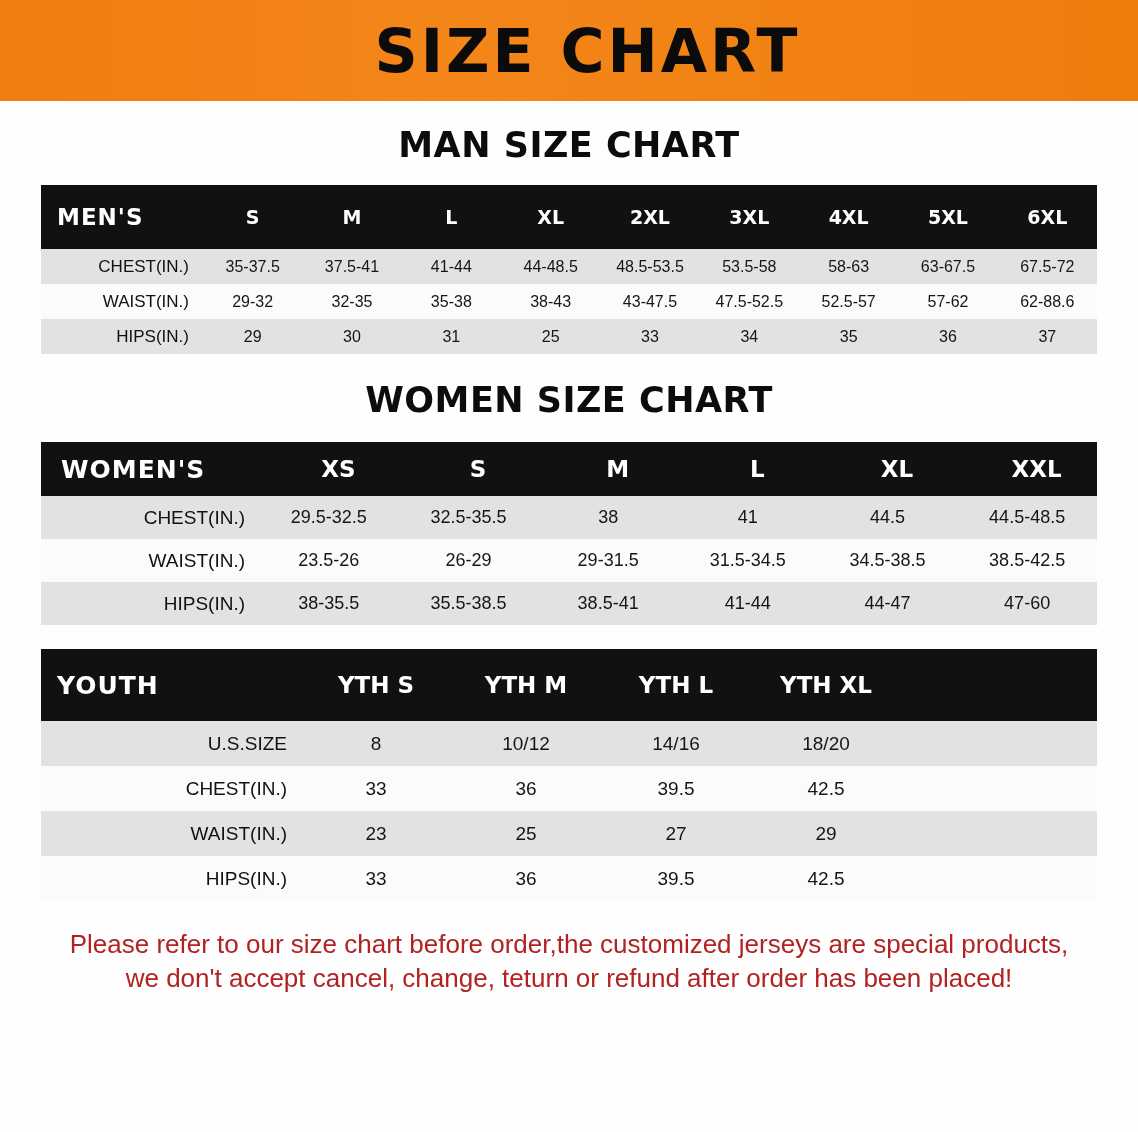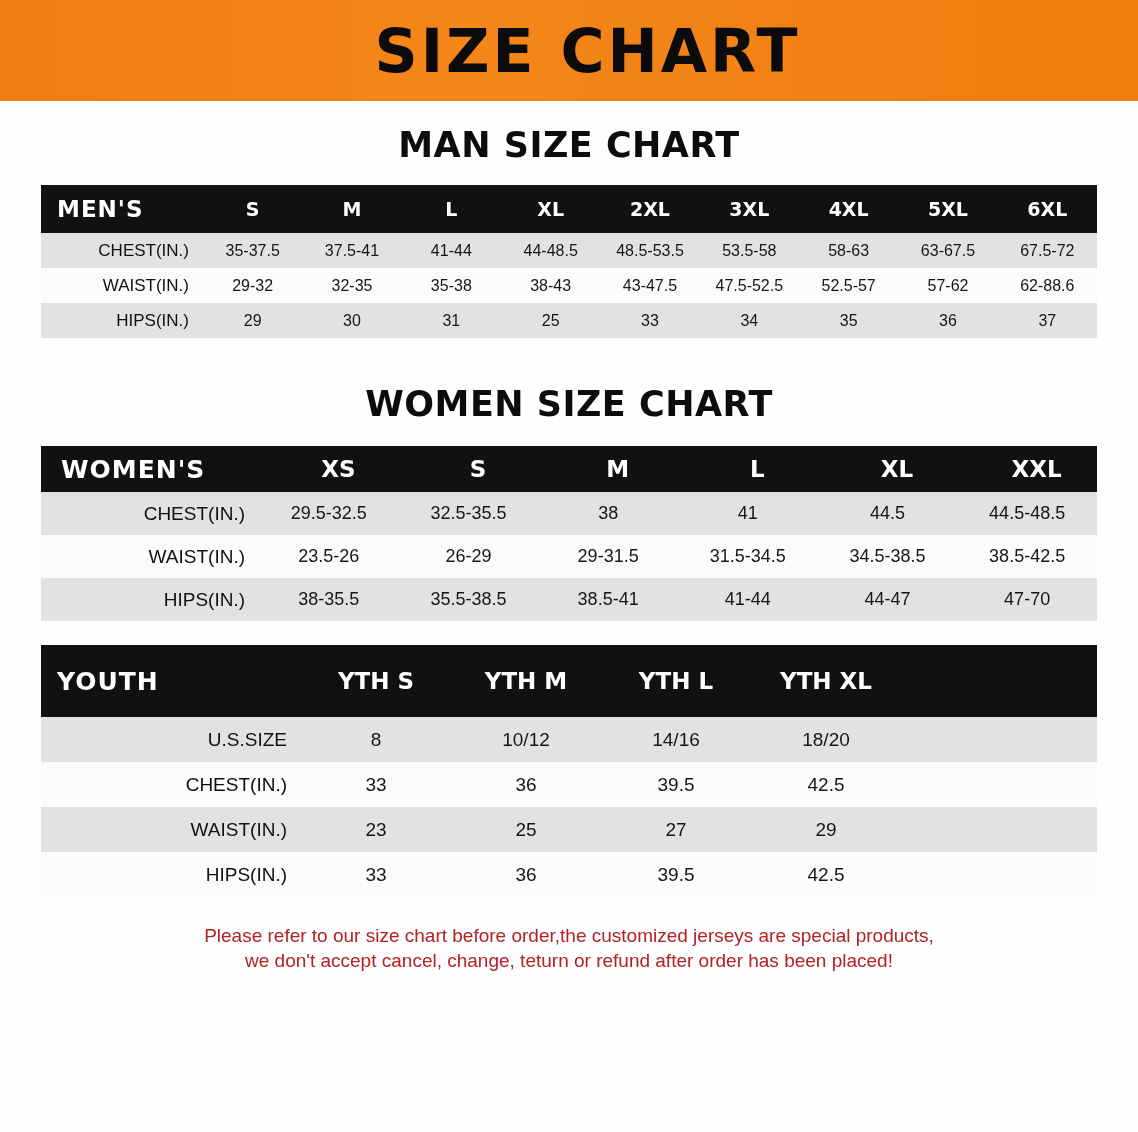--- a/index.html
+++ b/index.html
@@ -41,21 +41,21 @@
 
   
   .section-title {
     text-align: center;
     font-family: "DejaVu Sans", sans-serif;
     font-weight: 800;
     color: #0c0c0c;
     letter-spacing: 0.5px;
   }
   .t-man    { font-size: 35px; margin-top: 24px; }
-  .t-women  { font-size: 35px; margin-top: 46px; }
+  .t-women  { font-size: 35px; margin-top: 26px; }
   .t-youth  { font-size: 37px; margin-top: 44px; }
 
   
   .tbl-wrap { padding: 0 41px; }
   table {
     width: 100%;
     border-collapse: collapse;
     table-layout: fixed;
   }
   thead th {
@@ -79,47 +79,47 @@
   }
   tbody td.first {
     text-align: right;
     padding-right: 14px;
     color: #111;
   }
   tr.shade td { background: #e2e2e2; }
   tr.plain td { background: #fbfbfb; }
 
   
-  #men-table thead th { height: 48px; font-size: 19px; }
+  #men-table thead th { height: 64px; font-size: 19px; }
   #men-table thead th.first { font-size: 23px; }
   #men-table tbody td { height: 35px; font-size: 16px; }
   #men-table tbody td.first { font-size: 17px; }
 
   
-  #women-table thead th { height: 46px; font-size: 23px; padding-left: 20px; }
+  #women-table thead th { height: 54px; font-size: 23px; padding-left: 20px; }
   #women-table thead th.first { font-size: 25px; }
   #women-table tbody td { height: 43px; font-size: 18px; }
   #women-table tbody td.first { font-size: 19px; }
 
   
   #youth-table thead th { height: 72px; font-size: 23px; }
   #youth-table thead th.first { font-size: 25px; }
   #youth-table tbody td { height: 45px; font-size: 19px; }
   #youth-table tbody td.first { font-size: 19px; }
 
   .sp-men   { margin-top: 20px; }
   .sp-women { margin-top: 22px; }
   .sp-youth { margin-top: 24px; }
 
   
   .note {
     margin: 26px 34px 0 34px;
     color: #b22222;
     font-family: "Liberation Sans", sans-serif;
-    font-size: 19px;
+    font-size: 26px;
     line-height: 1.32;
     text-align: center;
   }
   .note div { white-space: nowrap; }
 </style>
 </head>
 <body>
 
 <div class="page">
 
@@ -218,21 +218,21 @@
           <td>34.5-38.5</td>
           <td>38.5-42.5</td>
         </tr>
         <tr class="shade">
           <td class="first">HIPS(IN.)</td>
           <td>38-35.5</td>
           <td>35.5-38.5</td>
           <td>38.5-41</td>
           <td>41-44</td>
           <td>44-47</td>
-          <td>47-70</td>
+          <td>47-60</td>
         </tr>
       </tbody>
     </table>
   </div>
 
   <div class="tbl-wrap sp-youth">
     <table id="youth-table">
       <thead>
         <tr>
           <th class="first" style="width:260px">YOUTH</th>

